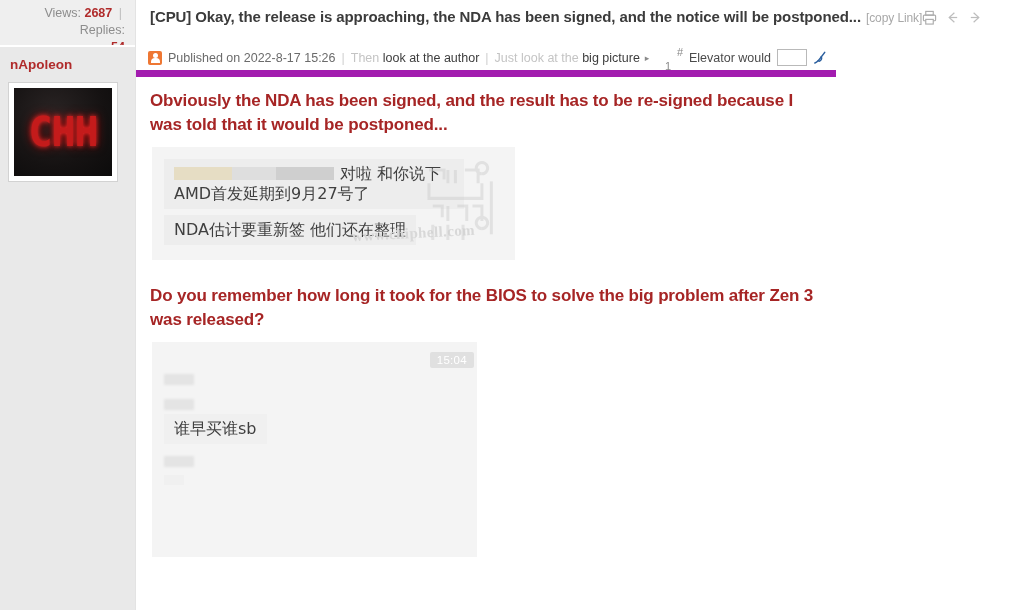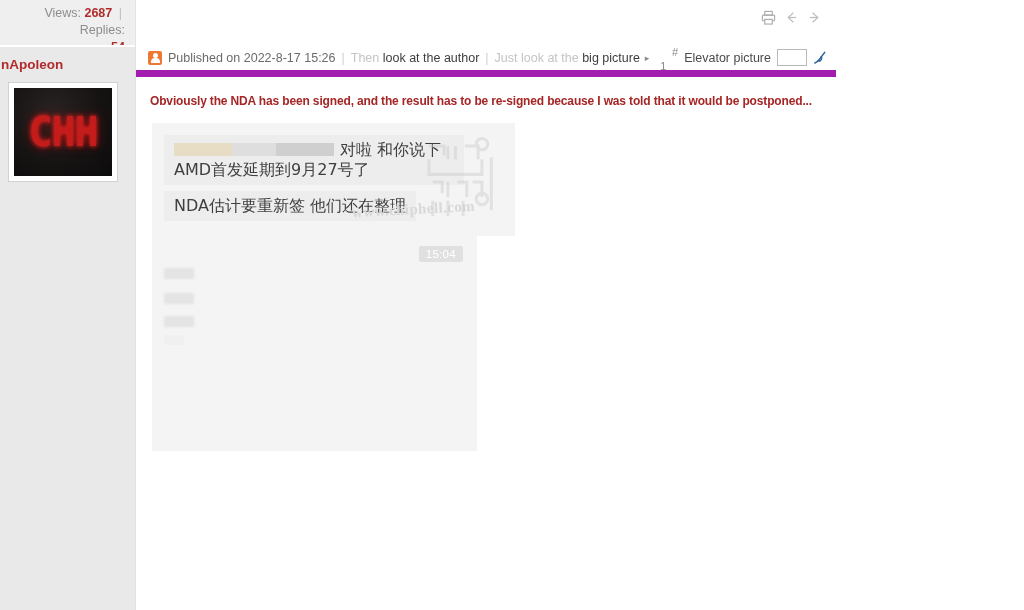--- a/index.html
+++ b/index.html
@@ -87,21 +87,21 @@
     width: 135px;
     flex: 0 0 135px;
     background: #e9e9e9;
     border-top: 2px solid #ffffff;
     padding: 10px 0 0 0;
   }
   .author-name {
     color: #b02b2b;
     font-weight: bold;
     font-size: 13.5px;
-    padding-left: 1px;
+    padding-left: 10px;
     margin-bottom: 10px;
   }
   .avatar-frame {
     width: 110px;
     height: 100px;
     margin-left: 8px;
     background: #ffffff;
     border: 1px solid #d2d2d2;
     padding: 5px;
   }
@@ -194,21 +194,21 @@
   }
   .pen-icon { width: 15px; height: 15px; display:block; }
 
   
   .post-content {
     padding: 12px 14px 0 14px;
   }
   .red-head {
     color: #a62525;
     font-weight: bold;
-    font-size: 12px;
+    font-size: 17px;
     line-height: 24px;
     letter-spacing: -0.15px;
     margin: 0 0 10px 0;
     max-width: 880px;
   }
   .red-head.spaced-top { margin-top: 24px; }
 
   
   .shot {
     background: #f4f4f4;
@@ -244,21 +244,21 @@
   }
   .redact-sm {
     display: block;
     width: 30px; height: 11px;
     background: #e4e4e4;
     margin: 0 0 4px 12px;
     filter: blur(0.8px);
   }
   .time-chip {
     position: absolute;
-    right: 14px; top: 10px;
+    right: 3px; top: 10px;
     background: #e0e0e0;
     color: #ffffff;
     font-size: 11.5px;
     padding: 2px 7px;
     border-radius: 2px;
     letter-spacing: .3px;
   }
 
   
   .wm-url {
@@ -290,20 +290,23 @@
     <div class="topbar-left">
       <span>Views:</span>
       <span class="views-count">2687</span>
       <span class="sep-pipe">|</span>
       <span>Replies:</span>
       <br>
       <span class="replies-count">54</span>
     </div>
 
     <div class="topbar-right">
+      <div class="thread-title">
+        <span>[CPU] Okay, the release is approaching, the NDA has been signed, and the notice will be postponed...</span><span class="copy-link">[copy Link]</span>
+      </div>
 
       <div class="title-icons">
         <span title="print">
           <svg class="ticon" viewBox="0 0 16 16" fill="none" stroke="#666" stroke-width="1.2">
             <rect x="4" y="1.5" width="8" height="4"></rect>
             <rect x="1.5" y="5.5" width="13" height="6" rx="1"></rect>
             <rect x="4" y="10" width="8" height="5" fill="#fff"></rect>
           </svg>
         </span>
         <span title="previous">
@@ -342,21 +345,21 @@
         <span class="meta-dim">Then</span>&nbsp;<span class="meta-link">look at the author</span>
         <span class="meta-div">|</span>
         <span class="meta-dim">Just look at the</span>&nbsp;<span class="meta-link">big picture</span>
         <span class="meta-arrow">▸</span>
 
         <div class="meta-right">
           <span class="floor-no">
             <span class="floor-hash">#</span>
             <span class="floor-num">1</span>
           </span>
-          <span class="elev-label">Elevator picture</span>
+          <span class="elev-label">Elevator would</span>
           <input class="elev-input" type="text" value="" style="">
           <span title="go">
             <svg class="pen-icon" viewBox="0 0 16 16" fill="none" stroke="#2c5f9e" stroke-width="1.6" stroke-linecap="round">
               <path d="M12.5 2.5 C10 6 7.5 9 5.5 11.5"></path>
               <path d="M5.5 11.5 C4 13 3 13.5 2 13.8"></path>
               <path d="M8.8 7 C9.8 9 9 11 6.5 12"></path>
             </svg>
           </span>
         </div>
       </div>
@@ -379,25 +382,29 @@
               <path d="M14 32 v16 h56 v-16"></path>
               <path d="M18 56 h10 v12 M34 56 v16 M44 56 h10 v16 M60 56 h10 v16"></path>
               <path d="M18 76 v16 M34 76 v16 M50 76 v16 M70 80 a6 6 0 1 1 .1 0"></path>
               <path d="M80 30 v56"></path>
             </g>
           </svg>
         </div>
 
 
 
+        <h2 class="red-head spaced-top">Do you remember how long it took for the BIOS to solve the big problem after Zen 3 was released?</h2>
 
         <div class="shot shot-3">
           <div class="time-chip">15:04</div>
           <span class="redact-sm" style="margin-top:22px"></span>
           <span class="redact-sm" style="margin-top:14px"></span>
+          <div class="bubble-row">
+            <span class="bubble" style="background:#f0f0f0"><span>谁早买谁sb</span></span>
+          </div>
           <span class="redact-sm" style="margin-top:12px"></span>
           <div class="bubble-row">
             <span class="bubble" style="background:#f0f0f0;white-space:pre-line"></span>
           </div>
         </div>
 
       </div>
     </div>
   </div>
 </div>

